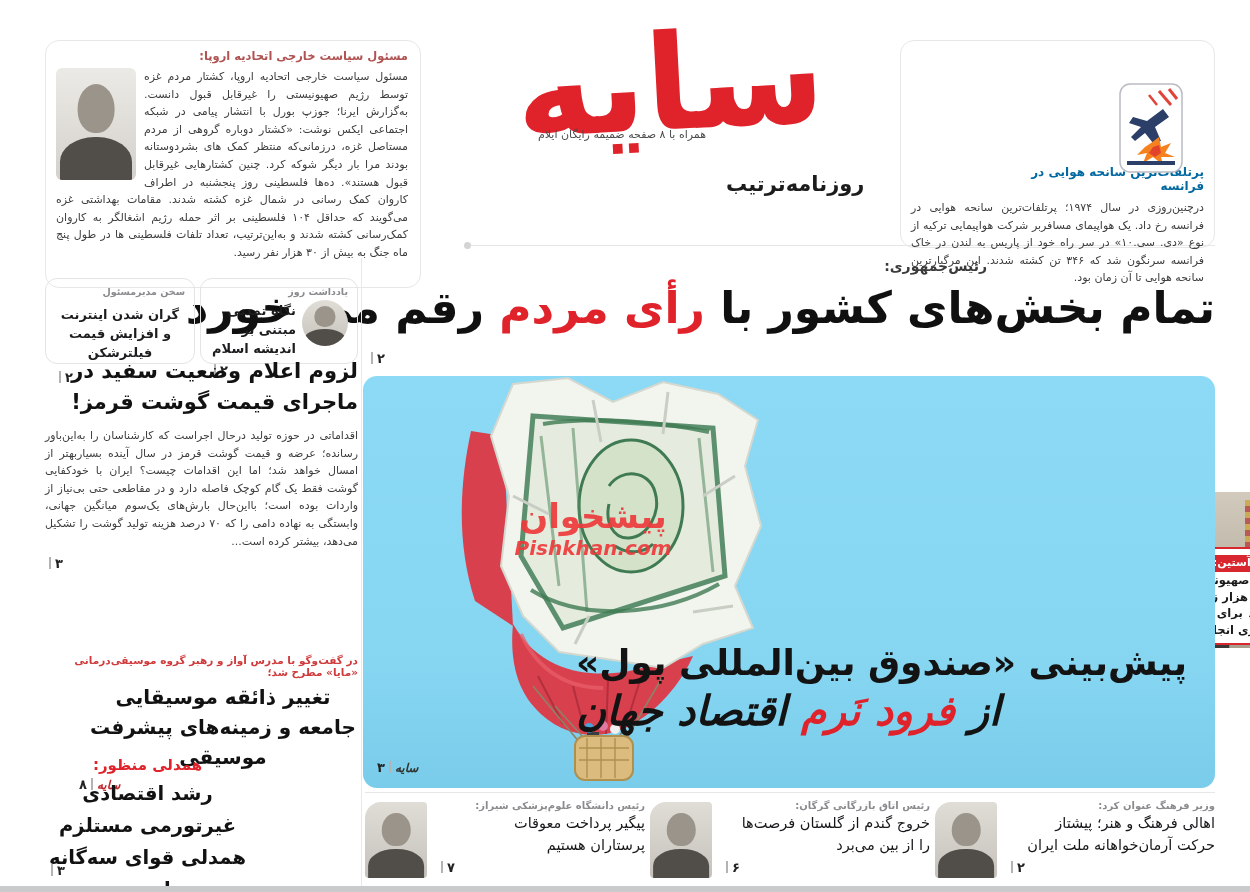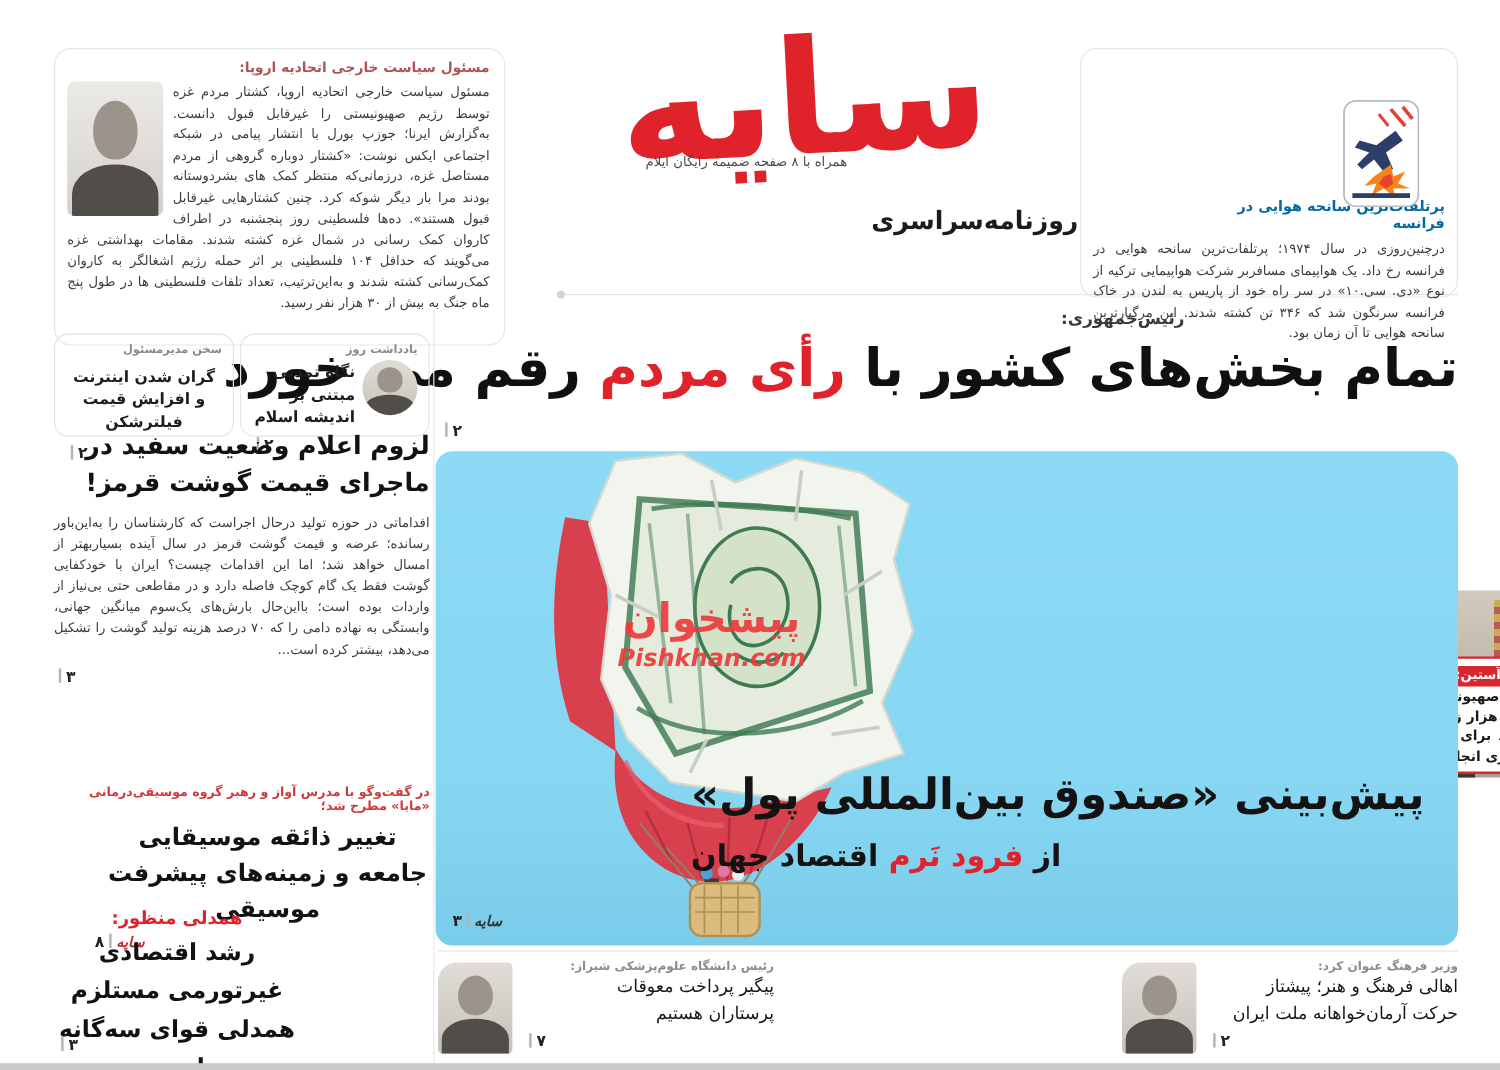--- a/index.html
+++ b/index.html
@@ -56,21 +56,21 @@
 
   .music-head{font-size:20px;font-weight:bold;line-height:30px;text-align:center;color:#121212;}
   .brand{color:#c2272d;font-style:italic;font-size:12px;font-weight:bold;}
   .brand-dark{color:#33342f;font-style:italic;font-size:12px;font-weight:bold;}
 
   .manzour-kicker{font-size:15px;font-weight:bold;color:#e0232b;text-align:center;}
   .manzour-head{font-size:19.5px;font-weight:bold;line-height:32px;text-align:center;color:#121212;}
 
   .mainimg{border-radius:14px;background:linear-gradient(#8cdaf5 0%,#86d6f2 70%,#79ccea 100%);overflow:hidden;}
   .img-head1{font-size:36px;font-weight:bold;color:#131313;text-align:left;}
-  .img-head2{font-size:25px;font-weight:bold;color:#131313;text-align:left;margin-top:16px;}
+  .img-head2{font-size:41px;font-weight:bold;color:#131313;text-align:left;margin-top:4px;font-style:italic;}
   .wm{text-align:center;opacity:.92;}
   .wm-fa{font-size:34px;font-weight:bold;color:#ee3a3b;}
   .wm-en{font-size:20px;font-weight:bold;color:#ee3a3b;font-style:italic;}
 
   .bunit .kicker-gray{font-size:10px;}
   .bunit-head{font-size:14.5px;font-weight:normal;line-height:21.5px;color:#17171a;}
   .bphoto{border-radius:16px 4px 4px 4px;}
 
   .flagstripes{position:absolute;right:6px;top:8px;width:26px;height:96px;opacity:.8;
     background:repeating-linear-gradient(180deg,#b6403c 0 7px,#e8e4da 7px 14px);}
@@ -79,21 +79,21 @@
 </style>
 </head>
 <body>
 
 <div class="page">
 
   <div class="abs" style="left:430px;top:8px;width:480px;height:150px;">
     <div class="logo-text">سایه</div>
   </div>
   <div class="abs supp" style="left:538px;top:128px;text-align:center;">همراه با ۸ صفحه ضمیمه رایگان ایلام</div>
-  <div class="abs tagline" style="left:726px;top:172px;">روزنامه‌سراسری</div>
+  <div class="abs tagline" style="left:726px;top:172px;">روزنامه‌ترتیب</div>
   <div class="abs hline" style="left:470px;top:245px;width:745px;"></div>
   <div class="abs dot" style="left:464px;top:242px;"></div>
 
   <div class="abs frame" style="left:45px;top:40px;width:376px;height:248px;padding:8px 12px 6px 10px;box-sizing:border-box;">
     <div class="tl-kicker">مسئول سیاست خارجی اتحادیه اروپا:</div>
     <div style="margin-top:5px;">
       <div class="portrait p-light" style="float:left;width:80px;height:112px;border-radius:6px;margin-right:8px;margin-bottom:2px;">
         <div class="ph"></div>
         <div class="pb"></div>
       </div>
@@ -246,20 +246,33 @@
     </div>
     <div style="margin-left:72px;">
       <div class="kicker-gray">رئیس دانشگاه علوم‌پزشکی شیراز:</div>
       <div class="bunit-head" style="margin-top:2px;width:180px;">پیگیر پرداخت معوقات پرستاران هستیم</div>
       <div style="direction:ltr;margin-top:1px;">
         <i class="bar"></i><span class="pref">۷</span>
       </div>
     </div>
   </div>
 
+  <div class="abs bunit" style="left:650px;top:800px;width:280px;height:84px;">
+    <div class="portrait bphoto" style="position:absolute;left:0;top:2px;width:62px;height:76px;">
+      <div class="ph"></div>
+      <div class="pb"></div>
+    </div>
+    <div style="margin-left:72px;">
+      <div class="kicker-gray">رئیس اتاق بازرگانی گرگان:</div>
+      <div class="bunit-head" style="margin-top:2px;width:195px;">خروج گندم از گلستان فرصت‌ها را از بین می‌برد</div>
+      <div style="direction:ltr;margin-top:1px;">
+        <i class="bar"></i><span class="pref">۶</span>
+      </div>
+    </div>
+  </div>
 
   <div class="abs bunit" style="left:935px;top:800px;width:280px;height:84px;">
     <div class="portrait bphoto" style="position:absolute;left:0;top:2px;width:62px;height:76px;">
       <div class="ph"></div>
       <div class="pb"></div>
     </div>
     <div style="margin-left:72px;">
       <div class="kicker-gray">وزیر فرهنگ عنوان کرد:</div>
       <div class="bunit-head" style="margin-top:2px;width:200px;">اهالی فرهنگ و هنر؛ پیشتاز حرکت آرمان‌خواهانه ملت ایران</div>
       <div style="direction:ltr;margin-top:1px;">

